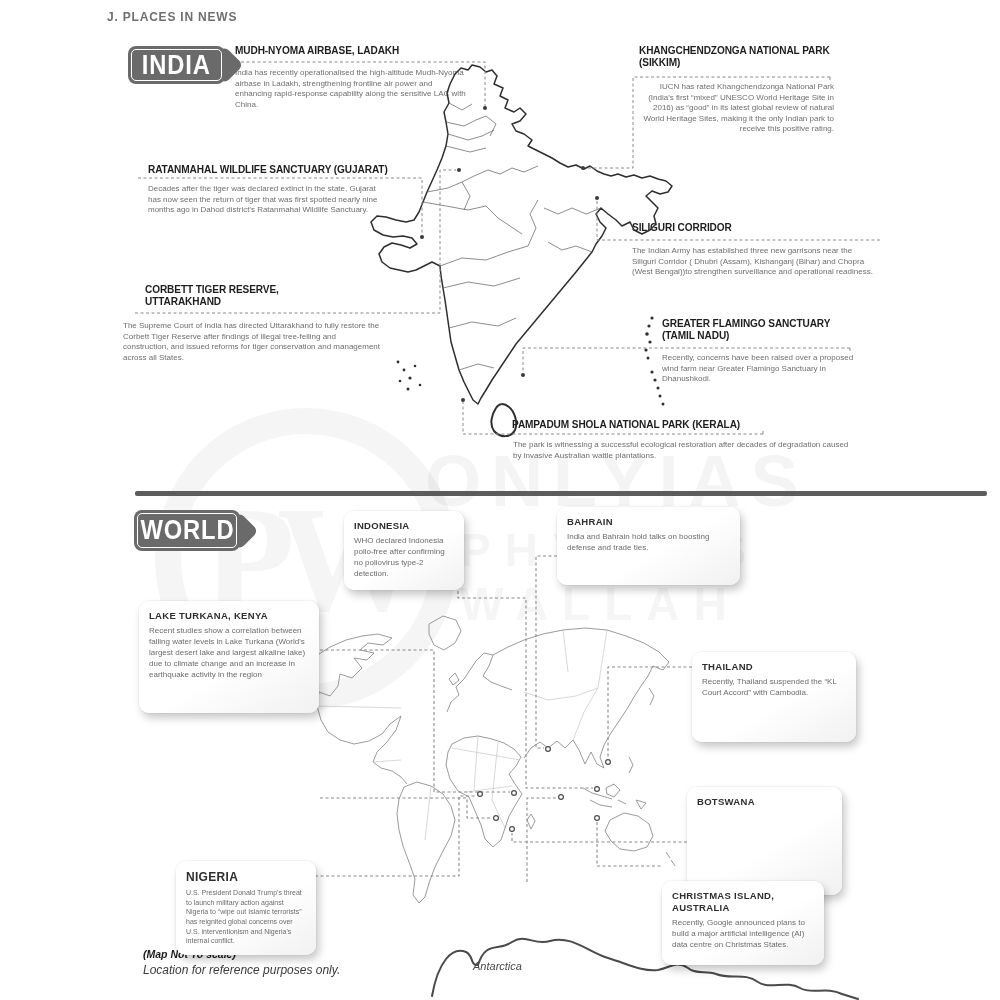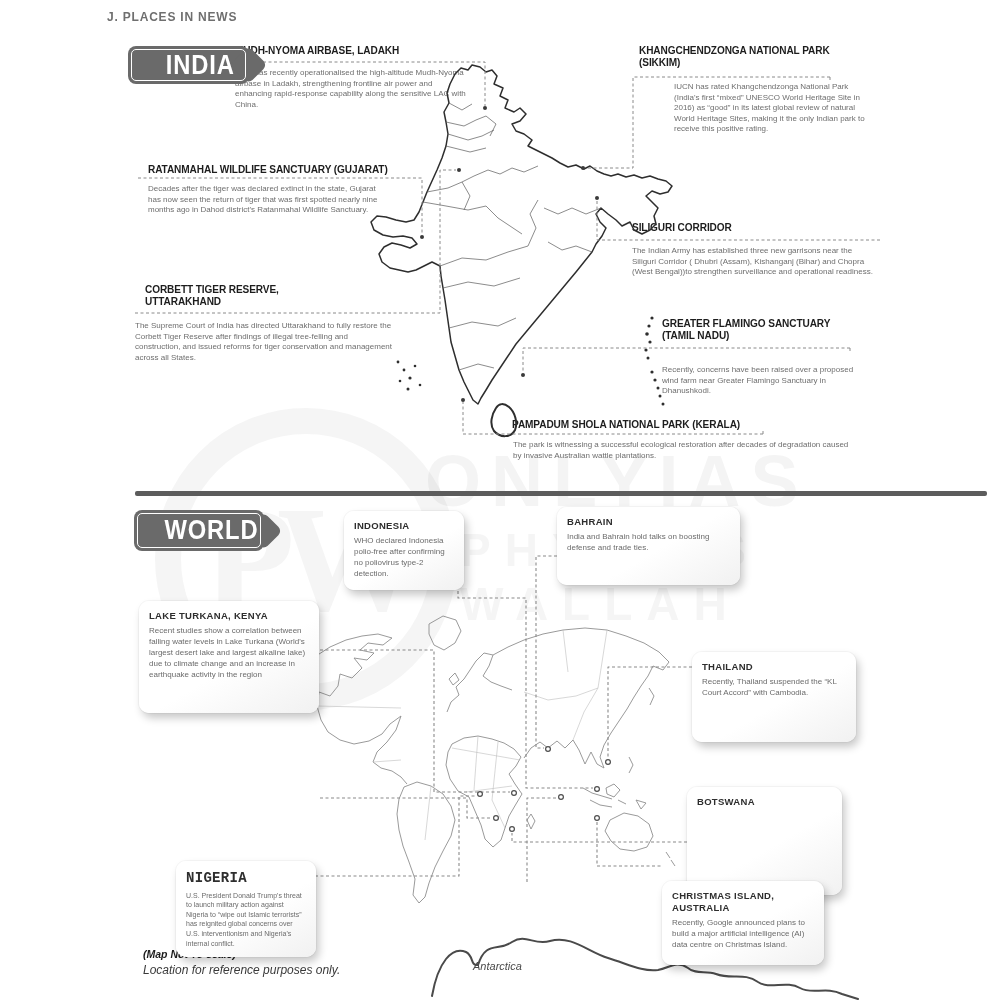--- a/index.html
+++ b/index.html
@@ -9,21 +9,21 @@
   .wm{position:absolute;pointer-events:none;}
   .wm-circle{left:155px;top:408px;width:250px;height:250px;border:26px solid rgba(60,60,60,.05);
              border-radius:50%;display:flex;align-items:center;justify-content:center;}
   .wm-pw{font-family:"Liberation Serif",serif;font-size:150px;font-weight:bold;color:rgba(60,60,60,.05);letter-spacing:-18px;}
   .wm-brand{left:425px;top:440px;font-size:72px;font-weight:bold;letter-spacing:10px;color:rgba(60,60,60,.055);}
   .wm-sub{left:460px;top:523px;font-size:46px;font-weight:bold;letter-spacing:14px;color:rgba(60,60,60,.05);}
   
   .page-heading{position:absolute;left:107px;top:10px;font-size:12px;font-weight:bold;
                 color:#6f6f6f;letter-spacing:.8px;}
   .badge{position:absolute;background:#6a6a6a;color:#fff;display:flex;align-items:center;
-         justify-content:center;border-radius:8px;z-index:5;padding-left:24px;}
+         justify-content:center;border-radius:8px;z-index:5;}
   .badge::before{content:'';position:absolute;inset:3px;border:1.5px solid #fff;border-radius:5px;}
   .badge::after{content:'';position:absolute;right:-13px;top:50%;width:27px;height:27px;
                 transform:translateY(-50%) rotate(45deg);background:#6a6a6a;border-radius:6px;z-index:-1;}
   .badge-label{font-weight:bold;font-size:27px;letter-spacing:1px;transform:scaleX(.88);}
   .badge-india{left:128px;top:46px;width:97px;height:38px;}
   .badge-world{left:134px;top:510px;width:106px;height:41px;}
   .divider{position:absolute;left:135px;top:491px;width:852px;height:5px;background:#5c5c5c;border-radius:2px;}
   
   .ind-title{position:absolute;font-weight:bold;font-size:10.5px;line-height:1.15;color:#1d1d1d;
              letter-spacing:-.1px;transform:scaleX(.96);transform-origin:left top;}
@@ -194,33 +194,33 @@
   </div>
   <div class="divider"></div>
   <div class="badge badge-world">
     <span class="badge-label">WORLD</span>
   </div>
 
   <div class="ind-title" style="left:235px;top:44px;width:250px;">MUDH-NYOMA AIRBASE, LADAKH</div>
   <div class="ind-body" style="left:235px;top:68px;width:232px;">India has recently operationalised the high-altitude Mudh-Nyoma airbase in Ladakh, strengthening frontline air power and enhancing rapid-response capability along the sensitive LAC with China.</div>
 
   <div class="ind-title" style="left:639px;top:44px;width:205px;">KHANGCHENDZONGA NATIONAL PARK (SIKKIM)</div>
-  <div class="ind-body" style="left:674px;top:82px;width:192px;">IUCN has rated Khangchendzonga National Park (India's first “mixed” UNESCO World Heritage Site in 2016) as “good” in its latest global review of natural World Heritage Sites, making it the only Indian park to receive this positive rating.</div>
+  <div class="ind-body" style="left:642px;top:82px;width:192px;text-align:right;">IUCN has rated Khangchendzonga National Park (India's first “mixed” UNESCO World Heritage Site in 2016) as “good” in its latest global review of natural World Heritage Sites, making it the only Indian park to receive this positive rating.</div>
 
   <div class="ind-title" style="left:148px;top:163px;width:290px;">RATANMAHAL WILDLIFE SANCTUARY (GUJARAT)</div>
   <div class="ind-body" style="left:148px;top:184px;width:235px;">Decades after the tiger was declared extinct in the state, Gujarat has now seen the return of tiger that was first spotted nearly nine months ago in Dahod district's Ratanmahal Wildlife Sanctuary.</div>
 
   <div class="ind-title" style="left:632px;top:221px;width:210px;">SILIGURI CORRIDOR</div>
   <div class="ind-body" style="left:632px;top:246px;width:246px;">The Indian Army has established three new garrisons near the Siliguri Corridor ( Dhubri (Assam), Kishanganj (Bihar) and Chopra (West Bengal))to strengthen surveillance and operational readiness.</div>
 
   <div class="ind-title" style="left:145px;top:283px;width:165px;">CORBETT TIGER RESERVE, UTTARAKHAND</div>
-  <div class="ind-body" style="left:135px;top:321px;width:258px;">The Supreme Court of India has directed Uttarakhand to fully restore the Corbett Tiger Reserve after findings of illegal tree-felling and construction, and issued reforms for tiger conservation and management across all States.</div>
+  <div class="ind-body" style="left:123px;top:321px;width:258px;">The Supreme Court of India has directed Uttarakhand to fully restore the Corbett Tiger Reserve after findings of illegal tree-felling and construction, and issued reforms for tiger conservation and management across all States.</div>
 
   <div class="ind-title" style="left:662px;top:317px;width:210px;">GREATER FLAMINGO SANCTUARY (TAMIL NADU)</div>
-  <div class="ind-body" style="left:662px;top:353px;width:200px;margin-top:12px;">Recently, concerns have been raised over a proposed wind farm near Greater Flamingo Sanctuary in Dhanushkodi.</div>
+  <div class="ind-body" style="left:662px;top:353px;width:200px;">Recently, concerns have been raised over a proposed wind farm near Greater Flamingo Sanctuary in Dhanushkodi.</div>
 
   <div class="ind-title" style="left:512px;top:418px;width:360px;">PAMPADUM SHOLA NATIONAL PARK (KERALA)</div>
   <div class="ind-body" style="left:513px;top:440px;width:345px;">The park is witnessing a successful ecological restoration after decades of degradation caused by invasive Australian wattle plantations.</div>
 
   <div class="card" style="left:344px;top:511px;width:120px;min-height:79px;">
     <div class="card-title">INDONESIA</div>
     <div class="card-body">WHO declared Indonesia polio-free after confirming no poliovirus type-2 detection.</div>
   </div>
   <div class="card" style="left:557px;top:507px;width:183px;min-height:78px;">
     <div class="card-title">BAHRAIN</div>
@@ -231,25 +231,25 @@
     <div class="card-body">Recent studies show a correlation between falling water levels in Lake Turkana (World's largest desert lake and largest alkaline lake) due to climate change and an increase in earthquake activity in the region</div>
   </div>
   <div class="card" style="left:692px;top:652px;width:164px;min-height:90px;">
     <div class="card-title">THAILAND</div>
     <div class="card-body">Recently, Thailand suspended the “KL Court Accord” with Cambodia.</div>
   </div>
   <div class="card" style="left:687px;top:787px;width:155px;min-height:108px;">
     <div class="card-title">BOTSWANA</div>
   </div>
   <div class="card" style="left:176px;top:861px;width:140px;min-height:78px;">
-    <div class="card-title" style="font-size:14px;font-family:Liberation Mono, monospace;">NIGERIA</div>
+    <div class="card-title" style="font-size:12px;">NIGERIA</div>
     <div class="card-body" style="font-size:7px;">U.S. President Donald Trump's threat to launch military action against Nigeria to “wipe out Islamic terrorists” has reignited global concerns over U.S. interventionism and Nigeria's internal conflict.</div>
   </div>
   <div class="card" style="left:662px;top:881px;width:162px;min-height:84px;">
     <div class="card-title">CHRISTMAS ISLAND, AUSTRALIA</div>
-    <div class="card-body">Recently, Google announced plans to build a major artificial intelligence (AI) data centre on Christmas Island.</div>
+    <div class="card-body">Recently, Google announced plans to build a major artificial intelligence (AI) data centre on Christmas States.</div>
   </div>
 
   <div class="note-bold">(Map Not To scale)</div>
   <div class="note">Location for reference purposes only.</div>
   <div class="antarctica-label">Antarctica</div>
 
 </div>
 
 </body></html>

